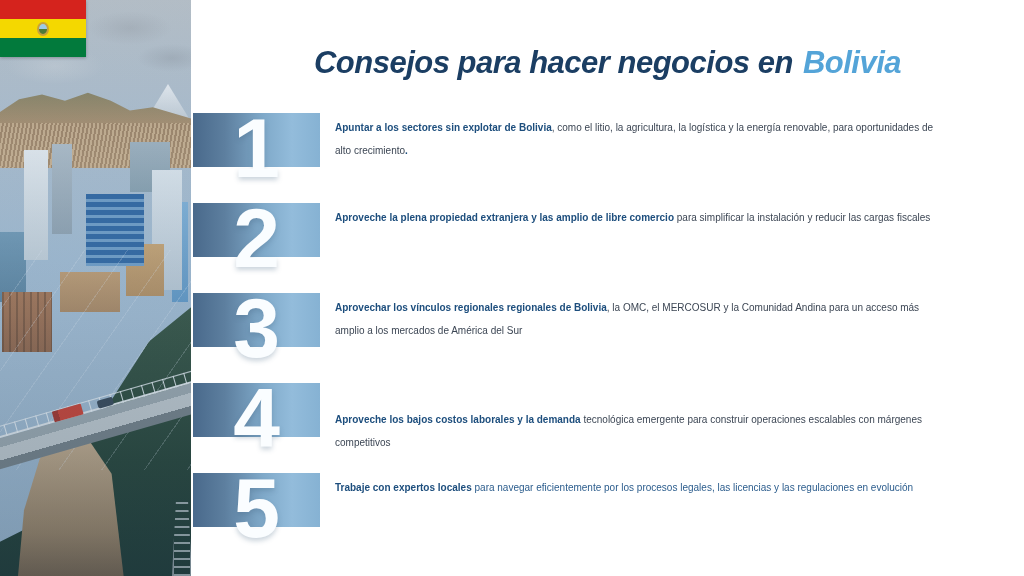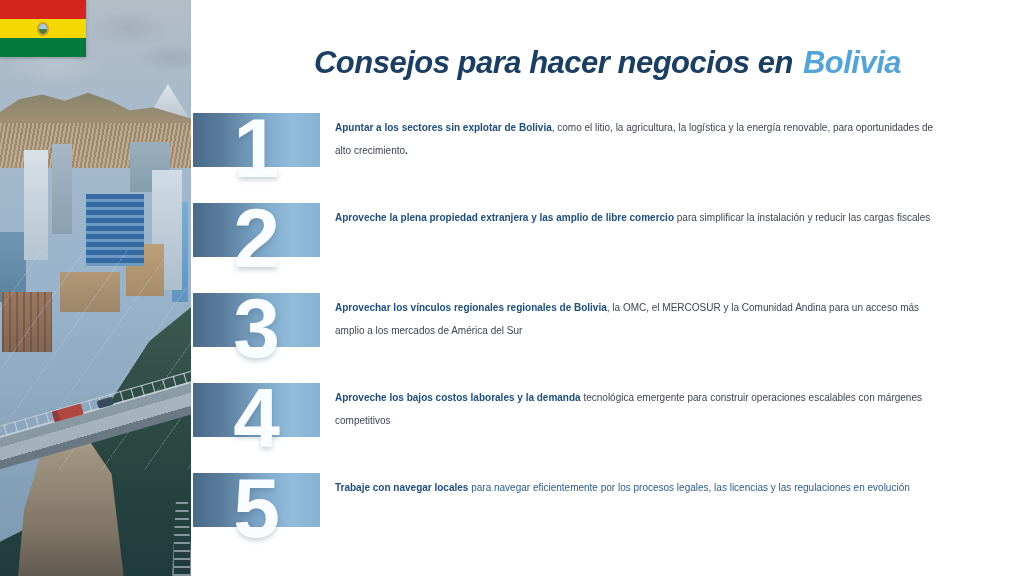--- a/index.html
+++ b/index.html
@@ -138,23 +138,23 @@
     <div class="num-block" style="top:293px">
       <span class="num">3</span>
     </div>
     <p class="item-text" style="top:297px"><span class="lead">Aprovechar los vínculos regionales regionales de Bolivia</span><span class="rest">, la OMC, el MERCOSUR y la Comunidad Andina para un acceso más amplio a los mercados de América del Sur</span><span class="tail"></span></p>
   </div>
 
   <div class="item-row row4">
     <div class="num-block" style="top:383px">
       <span class="num">4</span>
     </div>
-    <p class="item-text" style="top:387px"><span class="lead">Aproveche los bajos costos laborales y la demanda</span><span class="rest"> tecnológica emergente para construir operaciones escalables con márgenes competitivos</span><span class="tail"></span></p>
+    <p class="item-text" style="top:409px"><span class="lead">Aproveche los bajos costos laborales y la demanda</span><span class="rest"> tecnológica emergente para construir operaciones escalables con márgenes competitivos</span><span class="tail"></span></p>
   </div>
 
   <div class="item-row row5">
     <div class="num-block" style="top:473px">
       <span class="num">5</span>
     </div>
-    <p class="item-text" style="top:477px"><span class="lead">Trabaje con navegar locales</span><span class="rest"> para navegar eficientemente por los procesos legales, las licencias y las regulaciones en evolución</span><span class="tail"></span></p>
+    <p class="item-text" style="top:477px"><span class="lead">Trabaje con expertos locales</span><span class="rest"> para navegar eficientemente por los procesos legales, las licencias y las regulaciones en evolución</span><span class="tail"></span></p>
   </div>
 
 </div>
 
 </body></html>

